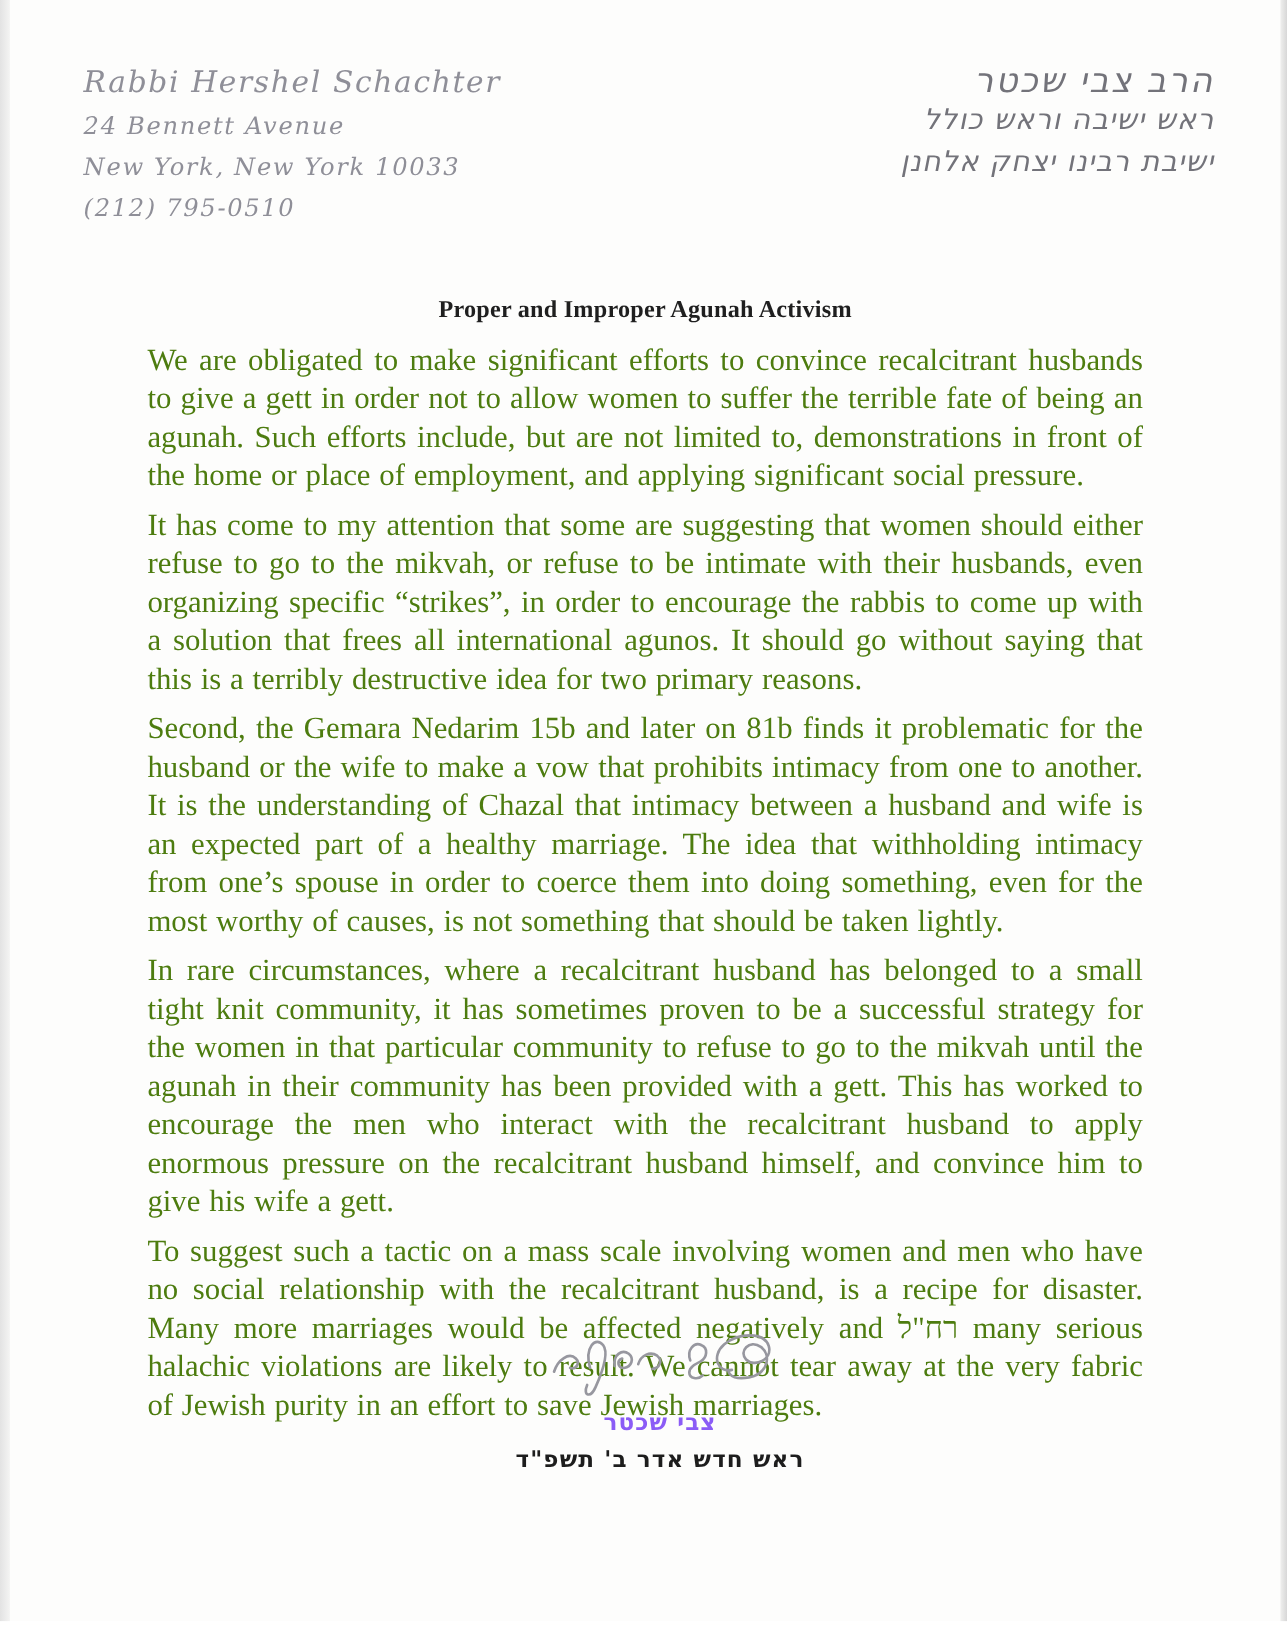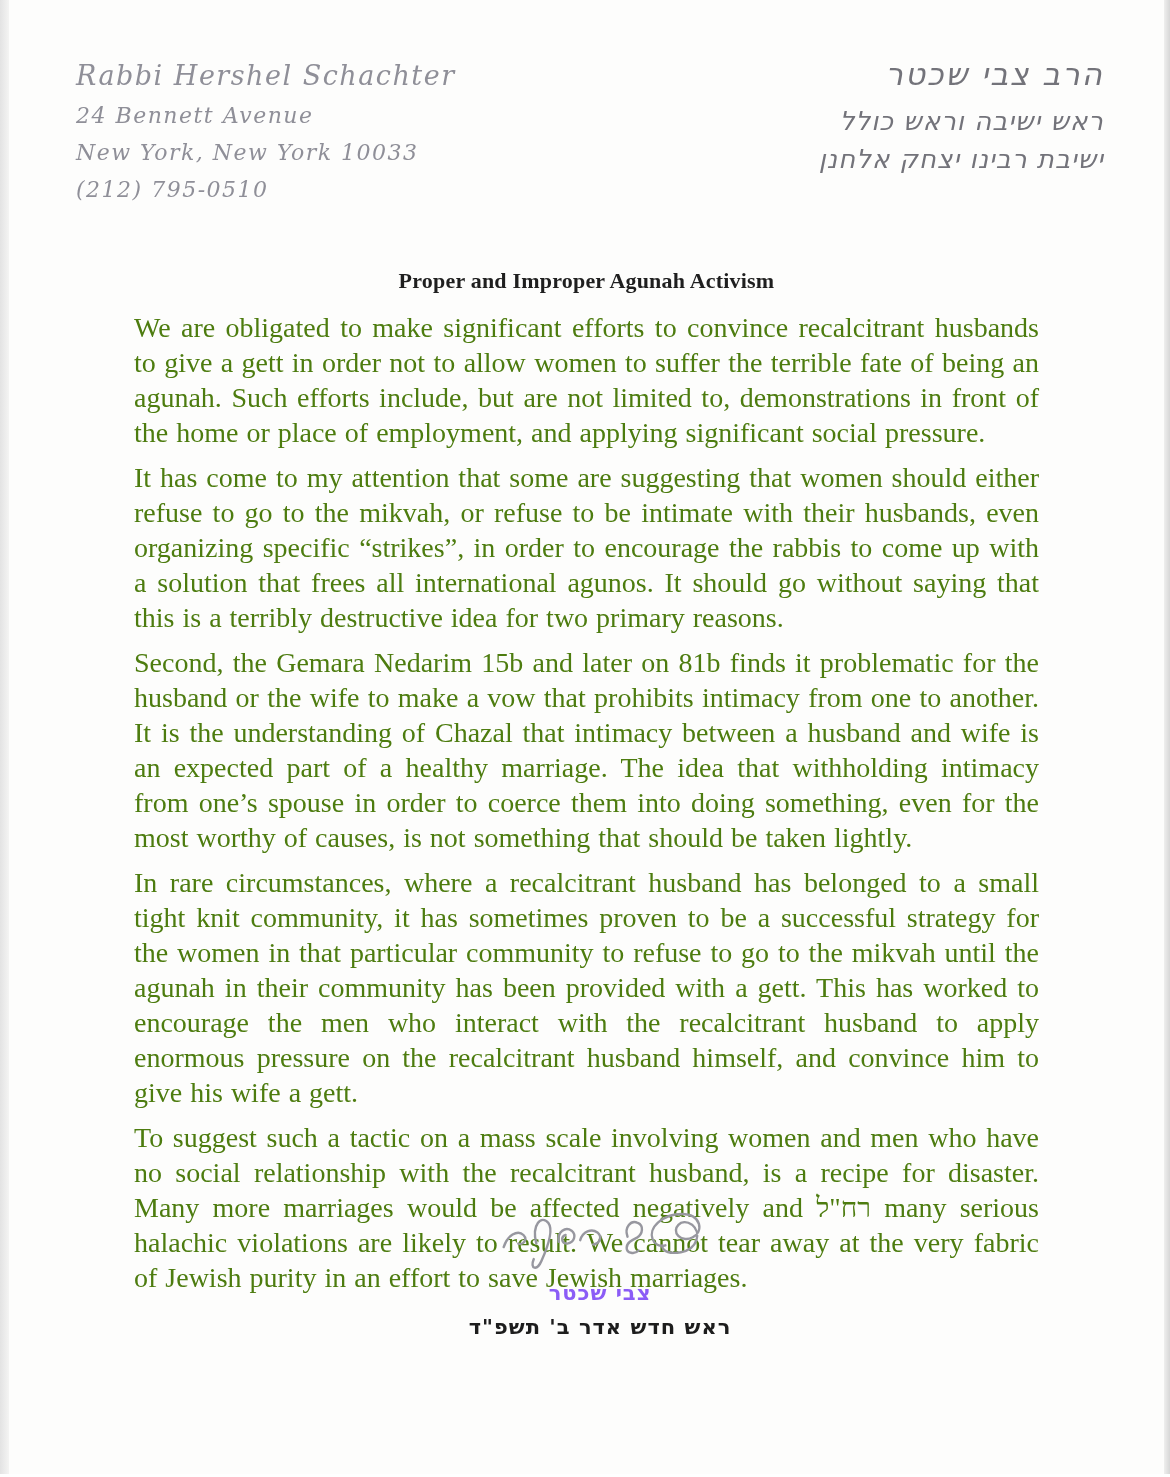--- a/index.html
+++ b/index.html
@@ -32,21 +32,21 @@
   .letterhead-en .lh-name { font-size: 27px; margin-bottom: 12px; }
   .letterhead-en .lh-line { font-size: 22px; margin-bottom: 12px; }
   
   .letterhead-he {
     position: absolute; right: 66px; top: 56px;
     direction: rtl; text-align: right;
     font-family: "DejaVu Sans", sans-serif;
     font-style: italic;
     color: #73737a;
   }
-  .letterhead-he .lh-he-name { font-size: 31px; margin-bottom: 14px; letter-spacing: 2px; }
+  .letterhead-he .lh-he-name { font-size: 31px; margin-bottom: 2px; letter-spacing: 2px; }
   .letterhead-he .lh-he-sub { font-size: 26px; margin-bottom: 8px; letter-spacing: 1px; }
   
   .content {
     position: absolute; left: 134px; top: 268px; width: 905px;
   }
   .doc-title {
     text-align: center;
     font-weight: bold;
     font-size: 22px;
     color: #1f1f1f;

